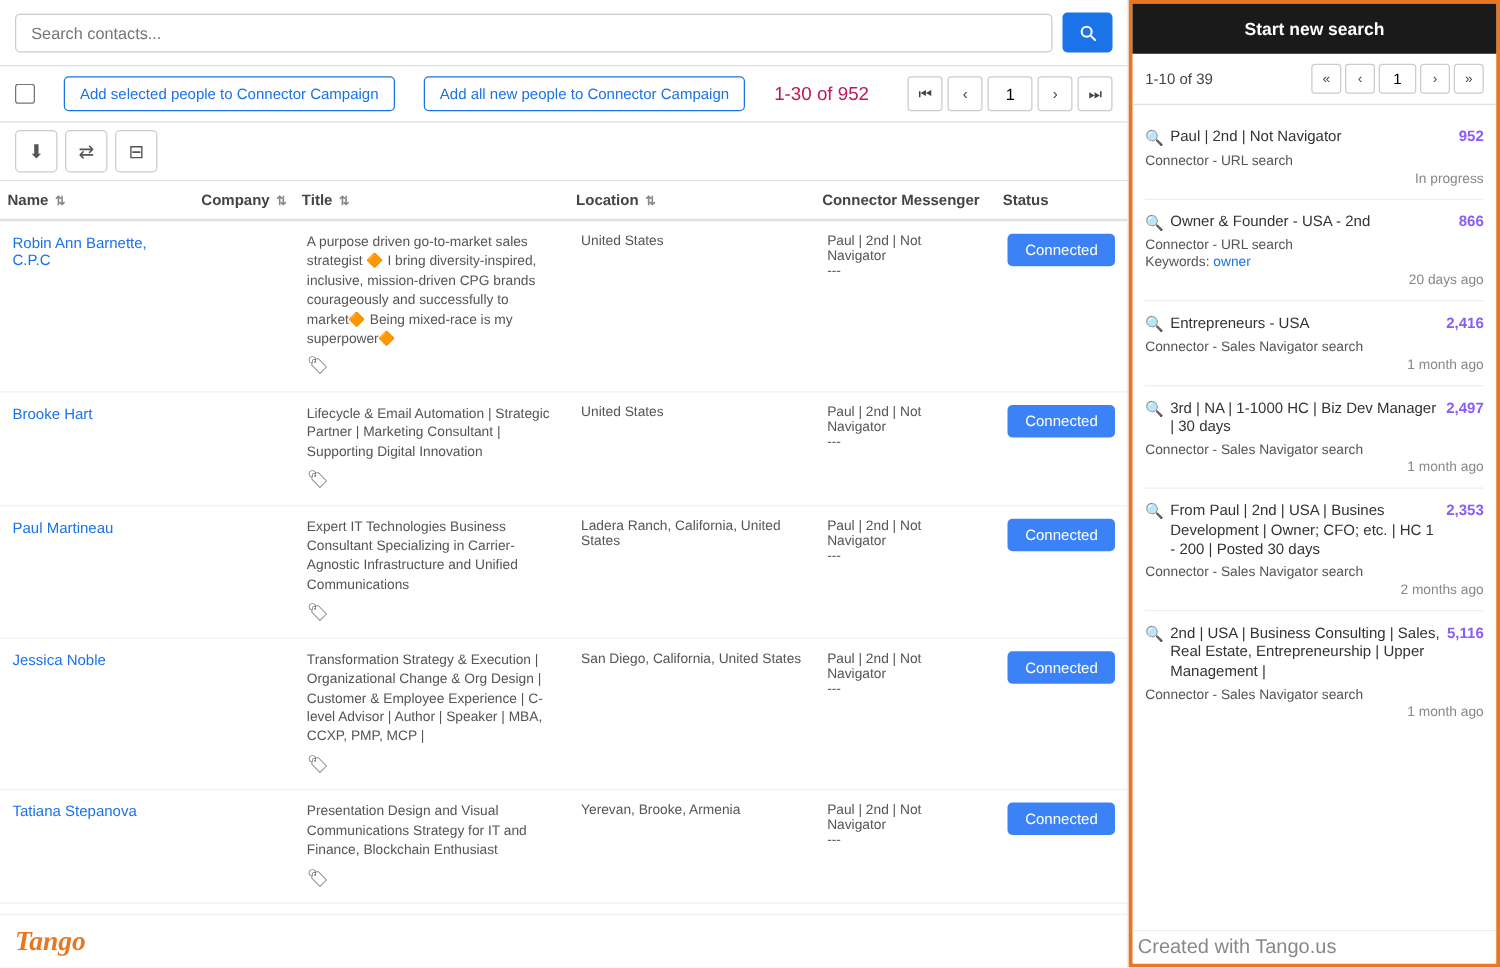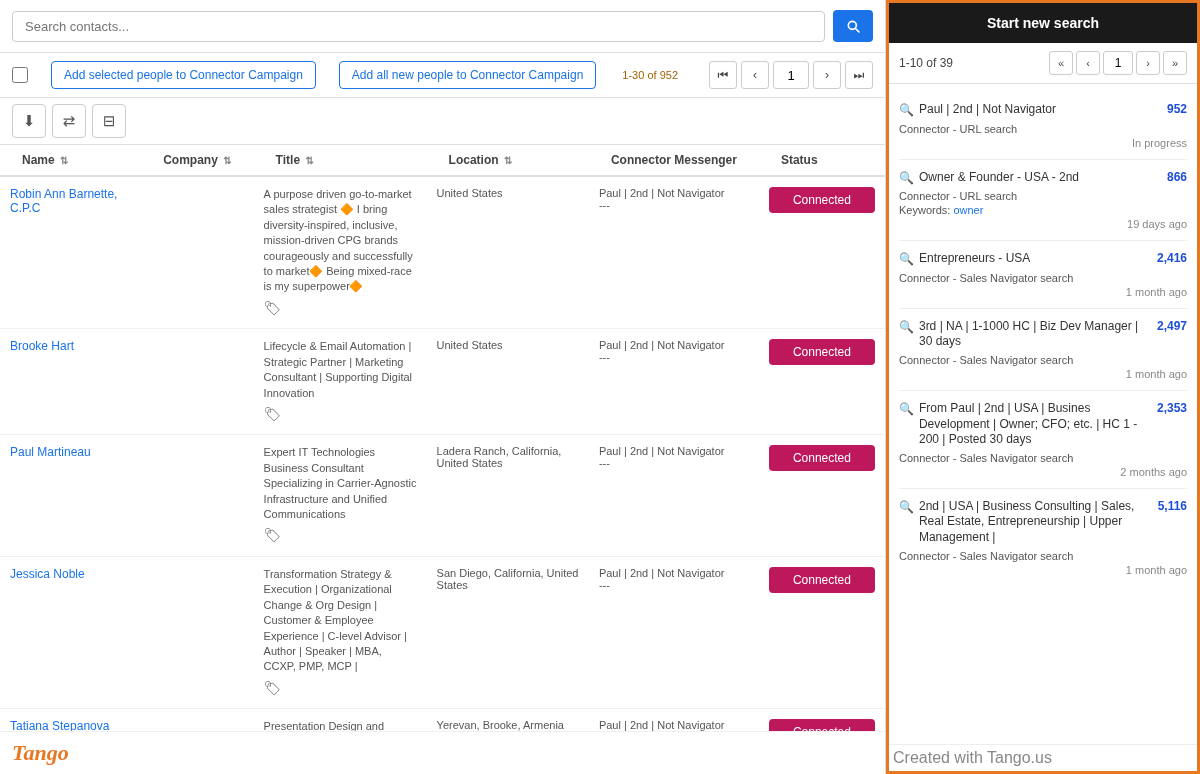--- a/index.html
+++ b/index.html
@@ -11,59 +11,59 @@
     
     .search-bar { display: flex; align-items: center; padding: 10px 12px; border-bottom: 1px solid #e0e0e0; gap: 8px; }
     .search-input { flex: 1; border: 1px solid #ccc; border-radius: 4px; padding: 7px 12px; font-size: 13px; color: #999; outline: none; }
     .search-btn { background: #1a73e8; border: none; border-radius: 4px; padding: 8px 12px; cursor: pointer; color: #fff; display: flex; align-items: center; justify-content: center; }
     .search-btn svg { width: 16px; height: 16px; fill: #fff; }
 
     
     .action-bar { display: flex; align-items: center; padding: 8px 12px; border-bottom: 1px solid #e0e0e0; gap: 23px; }
     .checkbox-all { width: 16px; height: 16px; cursor: pointer; }
     .btn-action { border: 1px solid #1a73e8; color: #1a73e8; background: #fff; border-radius: 4px; padding: 6px 12px; font-size: 12px; cursor: pointer; white-space: nowrap; }
-    .pagination-info { margin-left: auto; font-size: 11px; color: #a16207; white-space: nowrap; }
+    .pagination-info { margin-left: auto; font-size: 15px; color: #be185d; white-space: nowrap; }
     .pagination-controls { display: flex; align-items: center; gap: 4px; margin-left: 8px; }
     .pg-btn { border: 1px solid #ccc; background: #fff; border-radius: 3px; width: 28px; height: 28px; cursor: pointer; display: flex; align-items: center; justify-content: center; font-size: 12px; color: #444; }
     .pg-input { border: 1px solid #ccc; border-radius: 3px; width: 36px; height: 28px; text-align: center; font-size: 13px; }
 
     
     .icon-bar { display: flex; align-items: center; padding: 6px 12px; border-bottom: 1px solid #e0e0e0; gap: 6px; }
     .icon-btn { border: 1px solid #ccc; background: #fff; border-radius: 4px; width: 34px; height: 34px; cursor: pointer; display: flex; align-items: center; justify-content: center; color: #555; font-size: 15px; }
 
     
     .table-container { flex: 1; overflow-y: auto; }
     table { width: 100%; border-collapse: collapse; }
-    thead th { padding: 8px 22px; text-align: left; font-size: 12px; font-weight: 600; color: #444; border-bottom: 2px solid #e0e0e0; background: #fff; white-space: nowrap; }
+    thead th { padding: 8px 6px; text-align: left; font-size: 12px; font-weight: 600; color: #444; border-bottom: 2px solid #e0e0e0; background: #fff; white-space: nowrap; }
     thead th .sort-icon { font-size: 10px; margin-left: 2px; color: #888; }
     tbody tr { border-bottom: 1px solid #f0f0f0; }
     td { padding: 10px 10px; vertical-align: top; font-size: 12px; color: #444; }
     td.name-cell { min-width: 120px; }
     td.name-cell a { color: #1a73e8; text-decoration: none; font-size: 12px; }
     td.desc-cell { max-width: 240px; font-size: 11px; color: #555; line-height: 1.4; }
     td.loc-cell { min-width: 100px; font-size: 11px; color: #555; }
     td.messenger-cell { font-size: 11px; color: #555; }
     td.status-cell { }
-    .connected-btn { background: #be185d; color: #fff; border: none; border-radius: 4px; padding: 6px 24px; font-size: 12px; cursor: pointer; white-space: nowrap; }
+    .connected-btn { background: #3b82f6; color: #fff; border: none; border-radius: 4px; padding: 6px 14px; font-size: 12px; cursor: pointer; white-space: nowrap; }
     .tag-icon { color: #666; font-size: 14px; }
 
     
     .right-panel { width: 314px; background: #fff; display: flex; flex-direction: column; border: 3px solid #e87722; }
     .right-panel-header { background: #1a1a1a; color: #fff; text-align: center; padding: 12px; font-size: 14px; font-weight: 600; }
     .right-panel-pagination { display: flex; align-items: center; justify-content: space-between; padding: 8px 10px; border-bottom: 1px solid #e0e0e0; font-size: 12px; color: #444; }
     .rp-pg-controls { display: flex; align-items: center; gap: 3px; }
     .rp-pg-btn { border: 1px solid #ccc; background: #fff; border-radius: 3px; width: 24px; height: 24px; cursor: pointer; display: flex; align-items: center; justify-content: center; font-size: 11px; color: #444; }
     .rp-pg-input { border: 1px solid #ccc; border-radius: 3px; width: 30px; height: 24px; text-align: center; font-size: 12px; }
     .search-items { flex: 1; overflow-y: auto; padding: 8px 10px; display: flex; flex-direction: column; gap: 0; }
     .search-item { border-bottom: 1px solid #eee; padding: 10px 0; }
     .search-item:last-child { border-bottom: none; }
     .search-item-top { display: flex; align-items: flex-start; justify-content: space-between; gap: 6px; margin-bottom: 4px; }
     .search-item-query { display: flex; align-items: flex-start; gap: 5px; font-size: 12px; color: #333; font-weight: 500; flex: 1; line-height: 1.3; }
     .search-icon-sm { color: #888; font-size: 12px; margin-top: 1px; flex-shrink: 0; }
-    .search-item-count { font-size: 12px; font-weight: 600; color: #1d4ed8; white-space: nowrap; }
+    .search-item-count { font-size: 12px; font-weight: 600; color: #8b5cf6; white-space: nowrap; }
     .search-item-type { font-size: 11px; color: #555; margin-bottom: 2px; }
     .search-item-keywords { font-size: 11px; color: #555; margin-bottom: 2px; }
     .search-item-keywords span { color: #1a73e8; }
     .search-item-time { font-size: 11px; color: #888; text-align: right; }
     .in-progress-badge { font-size: 11px; color: #888; text-align: right; }
 
     
     .tango-footer { padding: 8px 12px; border-top: 1px solid #f0f0f0; }
     .tango-logo { font-family: Georgia, serif; font-style: italic; font-size: 22px; color: #e87722; font-weight: bold; }
 
@@ -230,21 +230,21 @@
       <div class="search-item">
     <div class="search-item-top">
       <div class="search-item-query">
         <span class="search-icon-sm">🔍</span>
         <span>Owner &amp; Founder - USA - 2nd</span>
       </div>
       <span class="search-item-count">866</span>
     </div>
     <div class="search-item-type">Connector - URL search</div>
     <div class="search-item-keywords">Keywords: <span>owner</span></div>
-    <div class="search-item-time">19 days ago</div>
+    <div class="search-item-time">20 days ago</div>
   </div>
       <div class="search-item">
     <div class="search-item-top">
       <div class="search-item-query">
         <span class="search-icon-sm">🔍</span>
         <span>Entrepreneurs - USA</span>
       </div>
       <span class="search-item-count">2,416</span>
     </div>
     <div class="search-item-type">Connector - Sales Navigator search</div>

